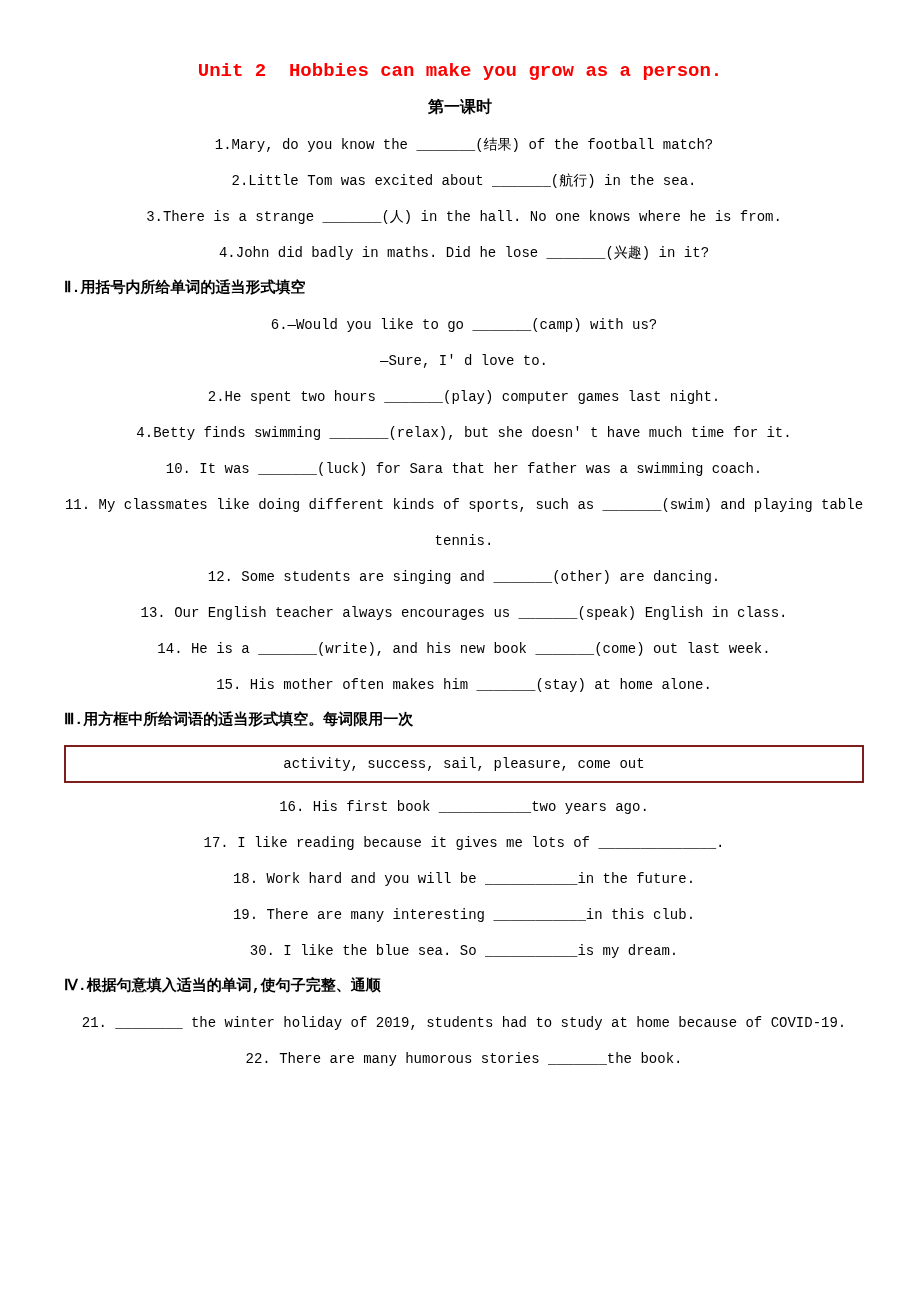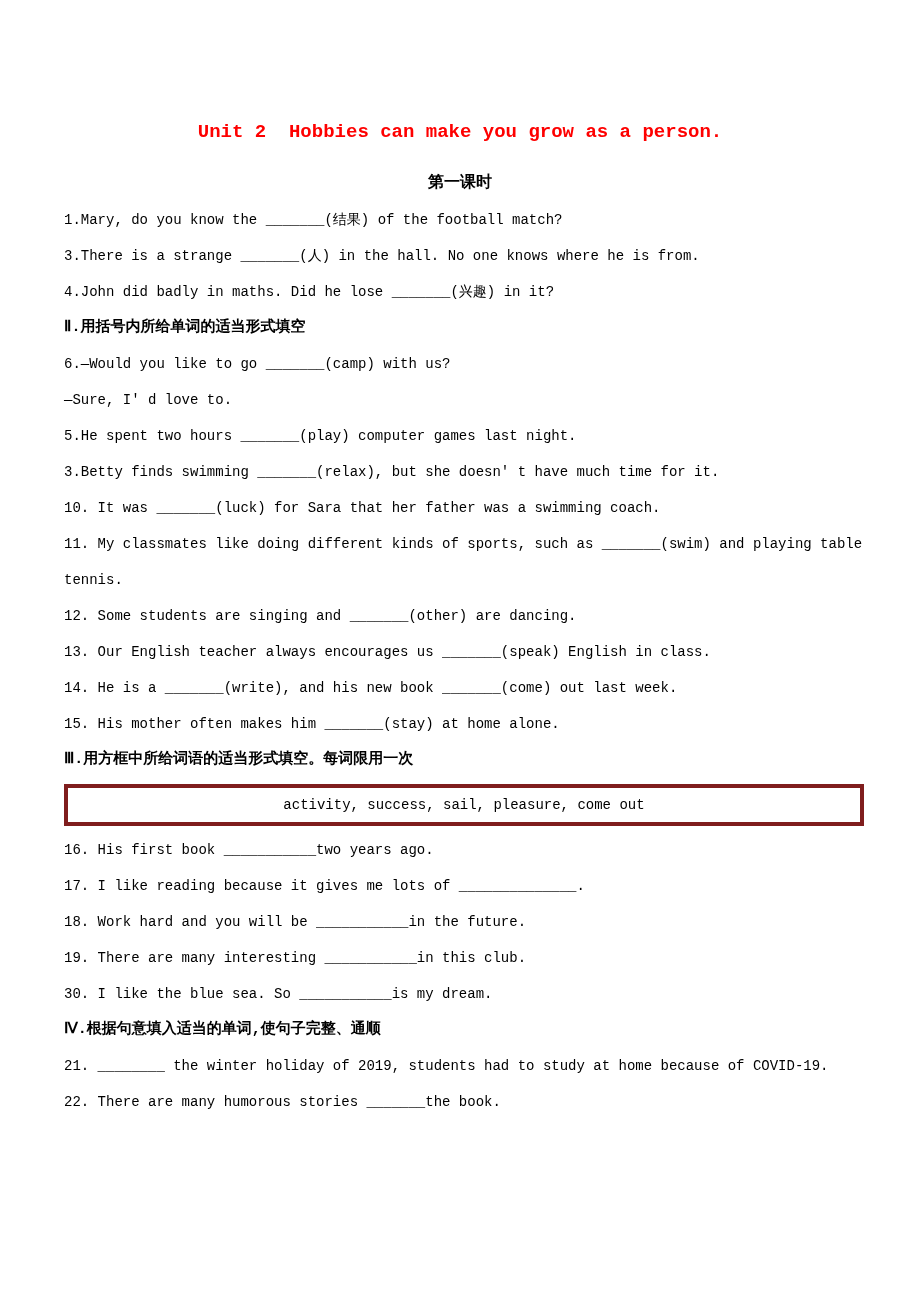--- a/index.html
+++ b/index.html
@@ -3,77 +3,79 @@
 <meta charset="utf-8">
 <style>
   html,body{margin:0;padding:0;background:#ffffff;}
   .doc{
     width:920px;
     height:1302px;
     background:#ffffff;
     color:#000;
     font-family:"Liberation Mono","DejaVu Sans Mono",monospace;
     box-sizing:border-box;
-    padding-top:120px;
+    padding-top:59px;
     overflow:hidden;
   }
   .title{
     text-align:center;
     font-weight:bold;
     font-size:19px;
     line-height:24px;
     white-space:pre;
   }
   .subtitle{
     text-align:center;
     font-weight:bold;
     font-size:16px;
     line-height:22px;
-    margin-top:28px;
+    margin-top:14px;
   }
   .content{
     margin-left:64px;
     margin-top:8px;
     width:800px;
     font-size:14px;
   }
   .heading{
     font-weight:bold;
     font-size:15px;
     line-height:36px;
     white-space:pre-wrap;
   }
   .line{
     line-height:36px;
     white-space:pre-wrap;
+    text-align:center;
   }
   .wordbox{
-    border:4px solid #7f1d1d;
+    border:2px solid #7f1d1d;
     height:34px;
     line-height:34px;
     text-align:center;
     margin:6px 0 6px 0;
     font-size:14px;
   }
 </style>
 </head>
 <body>
 
 <div class="doc" style="background: rgb(255, 255, 255);">
   <div class="title" style="color: rgb(254, 0, 0);">Unit 2  Hobbies can make you grow as a person.</div>
   <div class="subtitle">第一课时</div>
   <div class="content" id="sections">
       <div class="line">1.Mary, do you know the _______(结果) of the football match?</div>
+      <div class="line">2.Little Tom was excited about _______(航行) in the sea.</div>
       <div class="line">3.There is a strange _______(人) in the hall. No one knows where he is from.</div>
       <div class="line">4.John did badly in maths. Did he lose _______(兴趣) in it?</div>
       <div class="heading">Ⅱ.用括号内所给单词的适当形式填空</div>
       <div class="line">6.—Would you like to go _______(camp) with us?</div>
       <div class="line">—Sure, I' d love to.</div>
-      <div class="line">5.He spent two hours _______(play) computer games last night.</div>
-      <div class="line">3.Betty finds swimming _______(relax), but she doesn' t have much time for it.</div>
+      <div class="line">2.He spent two hours _______(play) computer games last night.</div>
+      <div class="line">4.Betty finds swimming _______(relax), but she doesn' t have much time for it.</div>
       <div class="line">10. It was _______(luck) for Sara that her father was a swimming coach.</div>
       <div class="line">11. My classmates like doing different kinds of sports, such as _______(swim) and playing table tennis.</div>
       <div class="line">12. Some students are singing and _______(other) are dancing.</div>
       <div class="line">13. Our English teacher always encourages us _______(speak) English in class.</div>
       <div class="line">14. He is a _______(write), and his new book _______(come) out last week.</div>
       <div class="line">15. His mother often makes him _______(stay) at home alone.</div>
       <div class="heading">Ⅲ.用方框中所给词语的适当形式填空。每词限用一次</div>
       <div class="wordbox"><span>activity, success, sail, pleasure, come out</span></div>
       <div class="line">16. His first book ___________two years ago.</div>
       <div class="line">17. I like reading because it gives me lots of ______________.</div>

